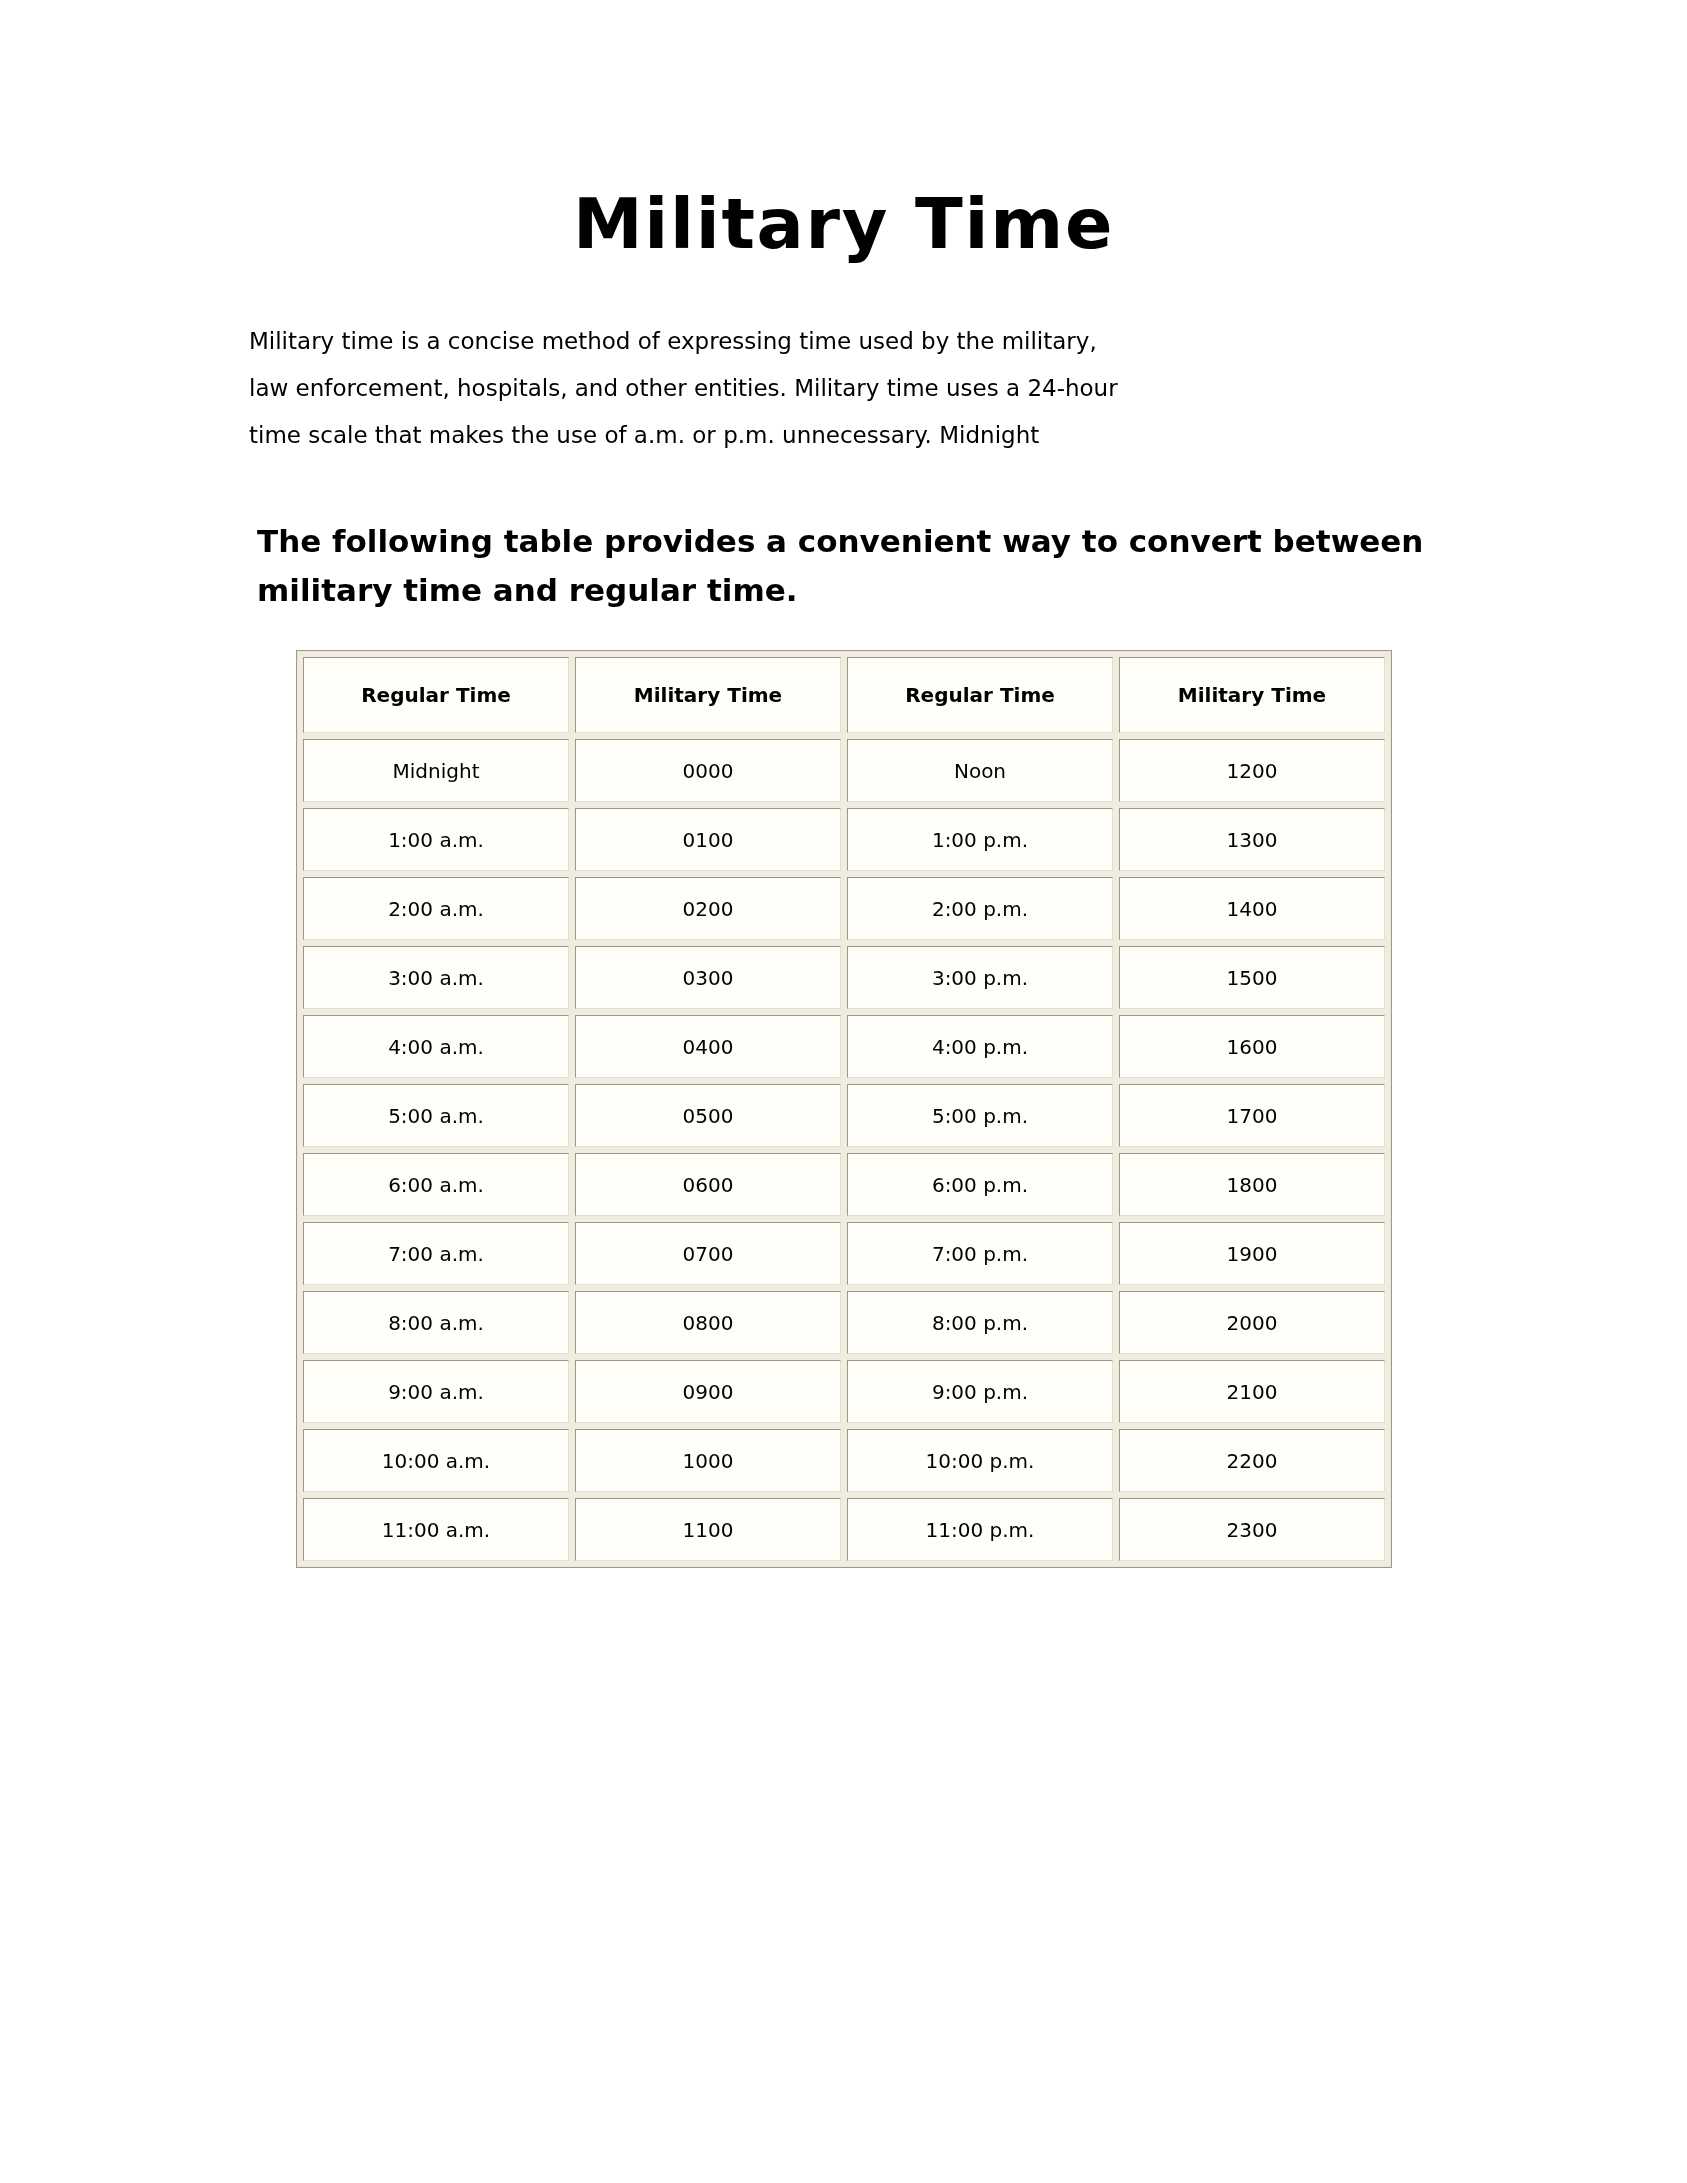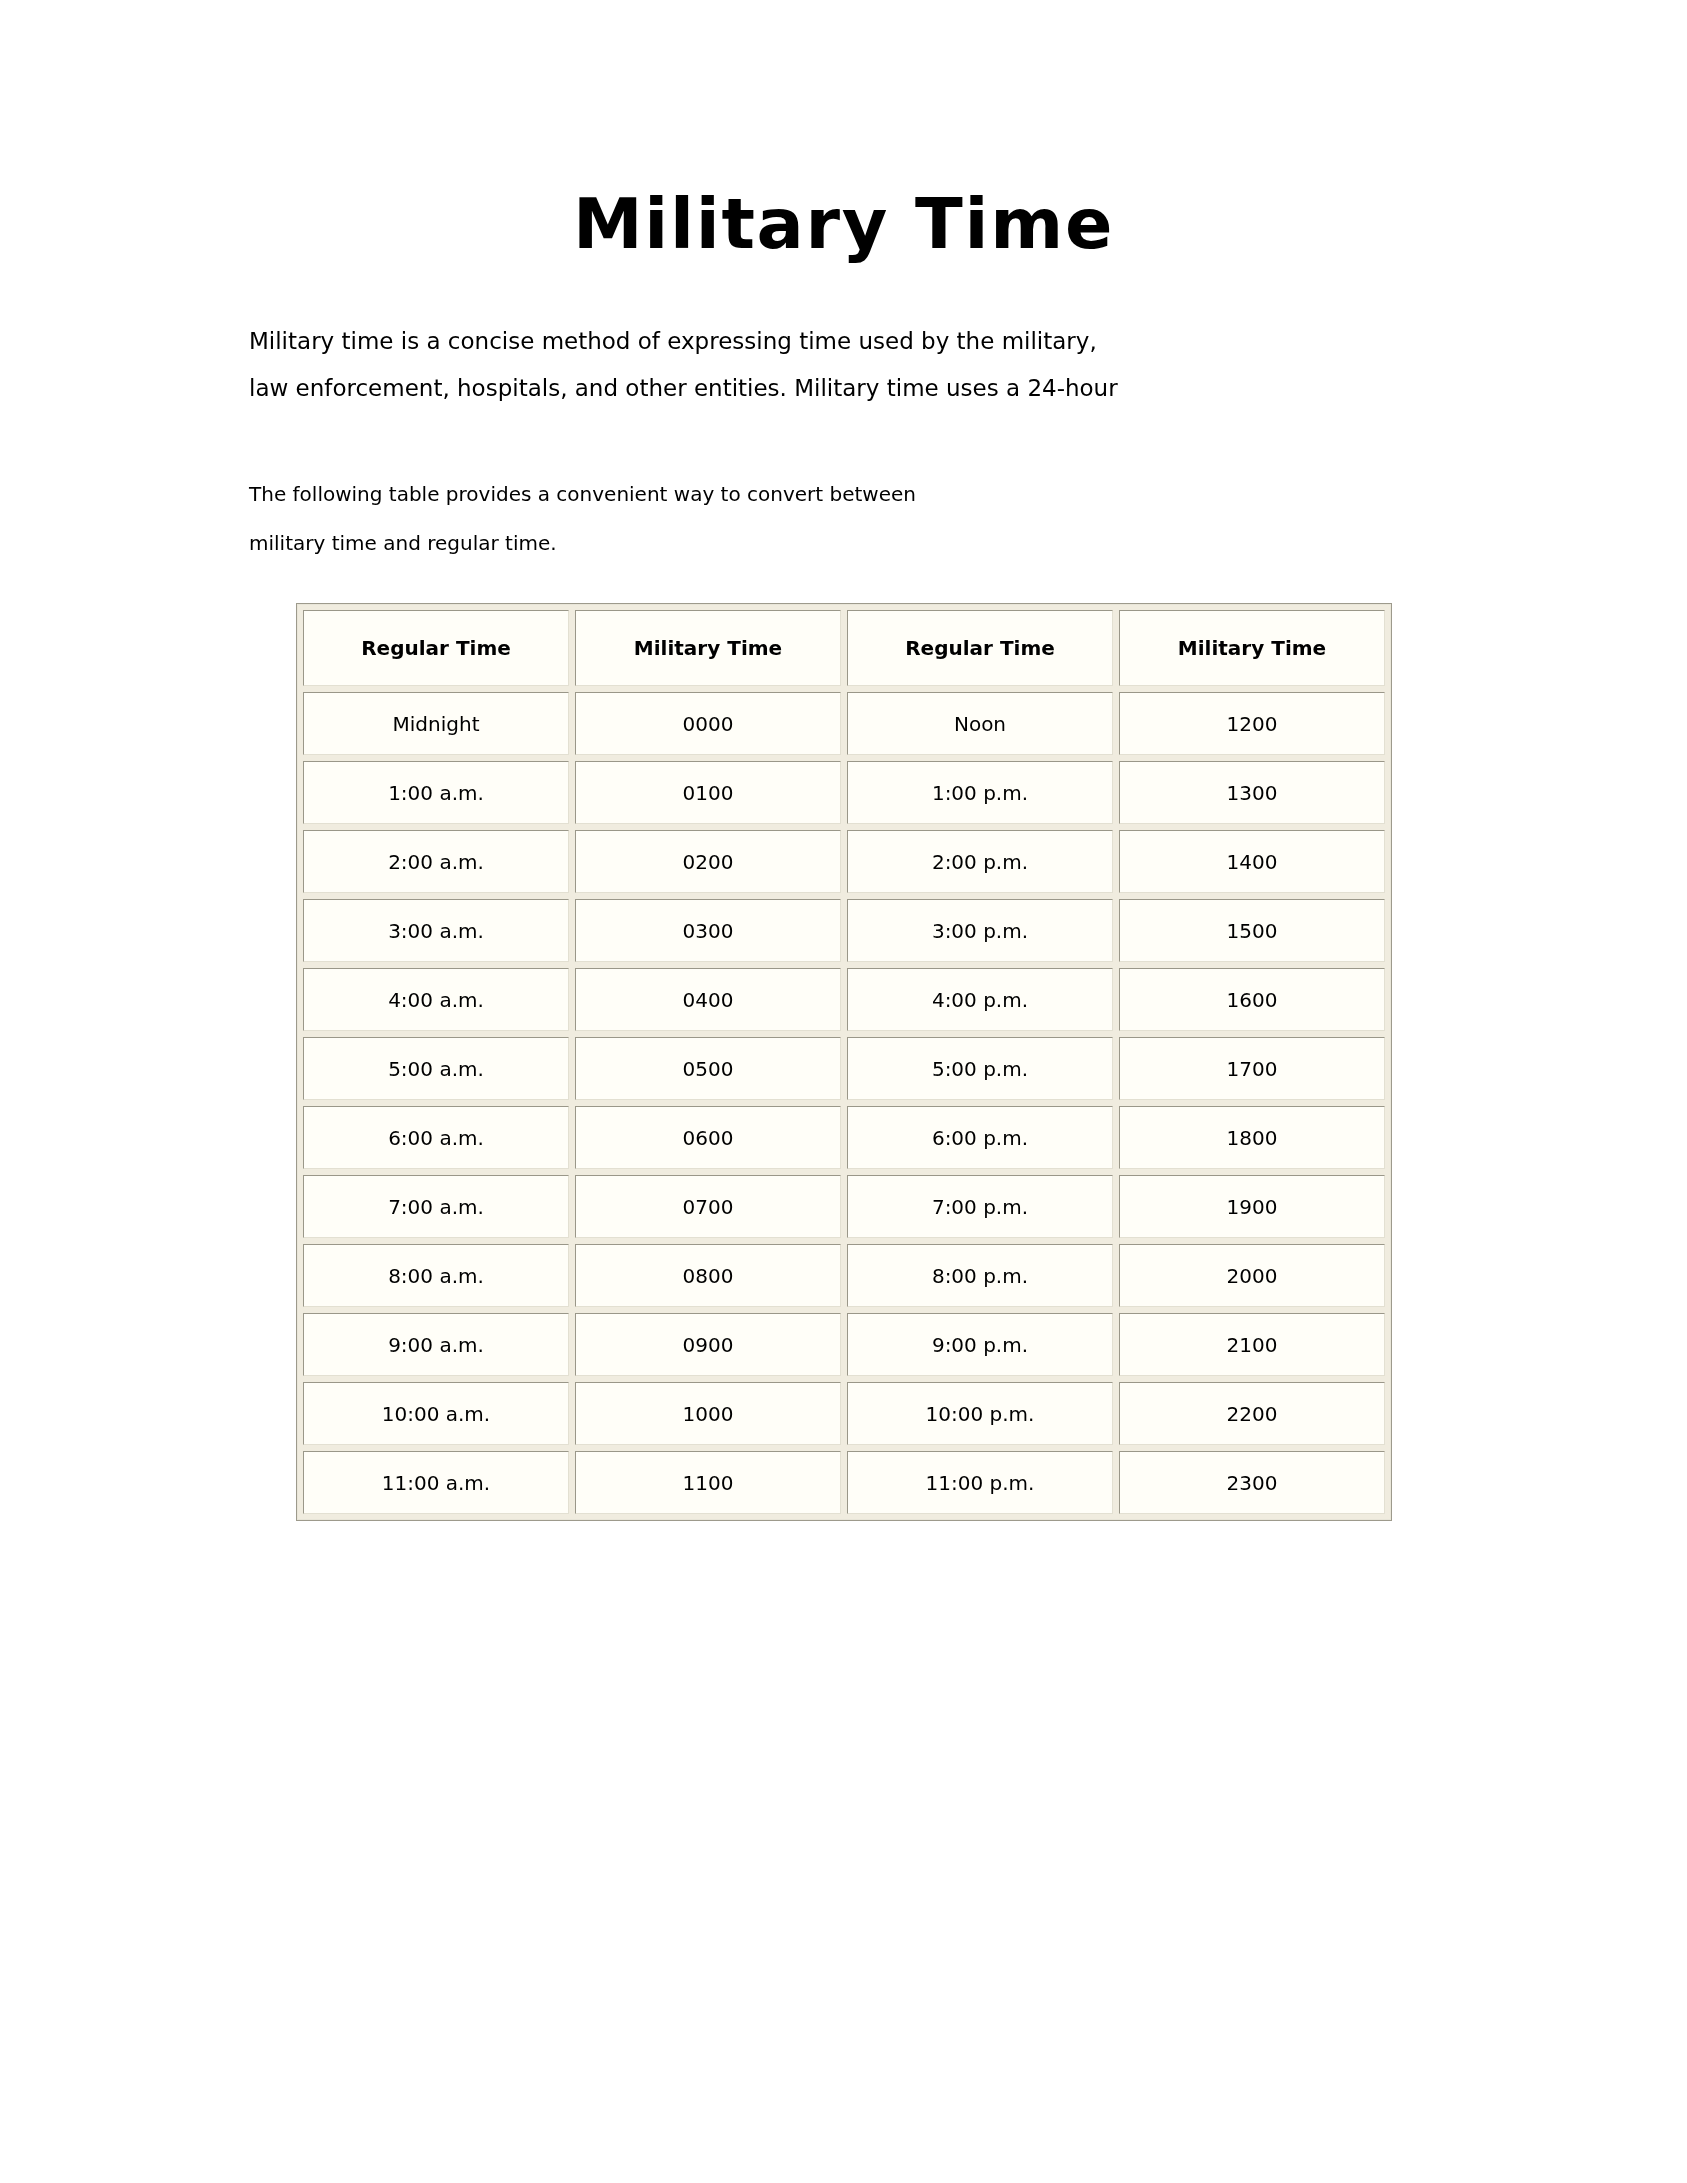--- a/index.html
+++ b/index.html
@@ -28,25 +28,25 @@
 
   .intro {
     margin: 0;
     margin-top: 52px;
     font-size: 23px;
     line-height: 47px;
     font-weight: 400;
   }
 
   .table-intro {
-    margin: 0;
+    margin: 8px;
     margin-top: 58px;
-    font-size: 20px;
+    font-size: 31px;
     line-height: 49px;
-    font-weight: 400;
+    font-weight: 700;
   }
 
   .line { display: block; white-space: nowrap; }
 
   table.conversion {
     margin-left: 47px;
     margin-top: 35px;
     border-collapse: separate;
     border-spacing: 6.1px;
     table-layout: fixed;
@@ -76,20 +76,21 @@
 
 <div class="page">
 
   <h1 class="title">Military Time</h1>
 
   <div class="content">
 
     <p class="intro">
       <span class="line">Military time is a concise method of expressing time used by the military,</span>
       <span class="line">law enforcement, hospitals, and other entities. Military time uses a 24-hour</span>
+      <span class="line">time scale that makes the use of a.m. or p.m. unnecessary. Midnight</span>
     </p>
 
     <p class="table-intro">
       <span class="line">The following table provides a convenient way to convert between</span>
       <span class="line">military time and regular time.</span>
     </p>
 
     <table class="conversion">
       <thead>
         <tr>

